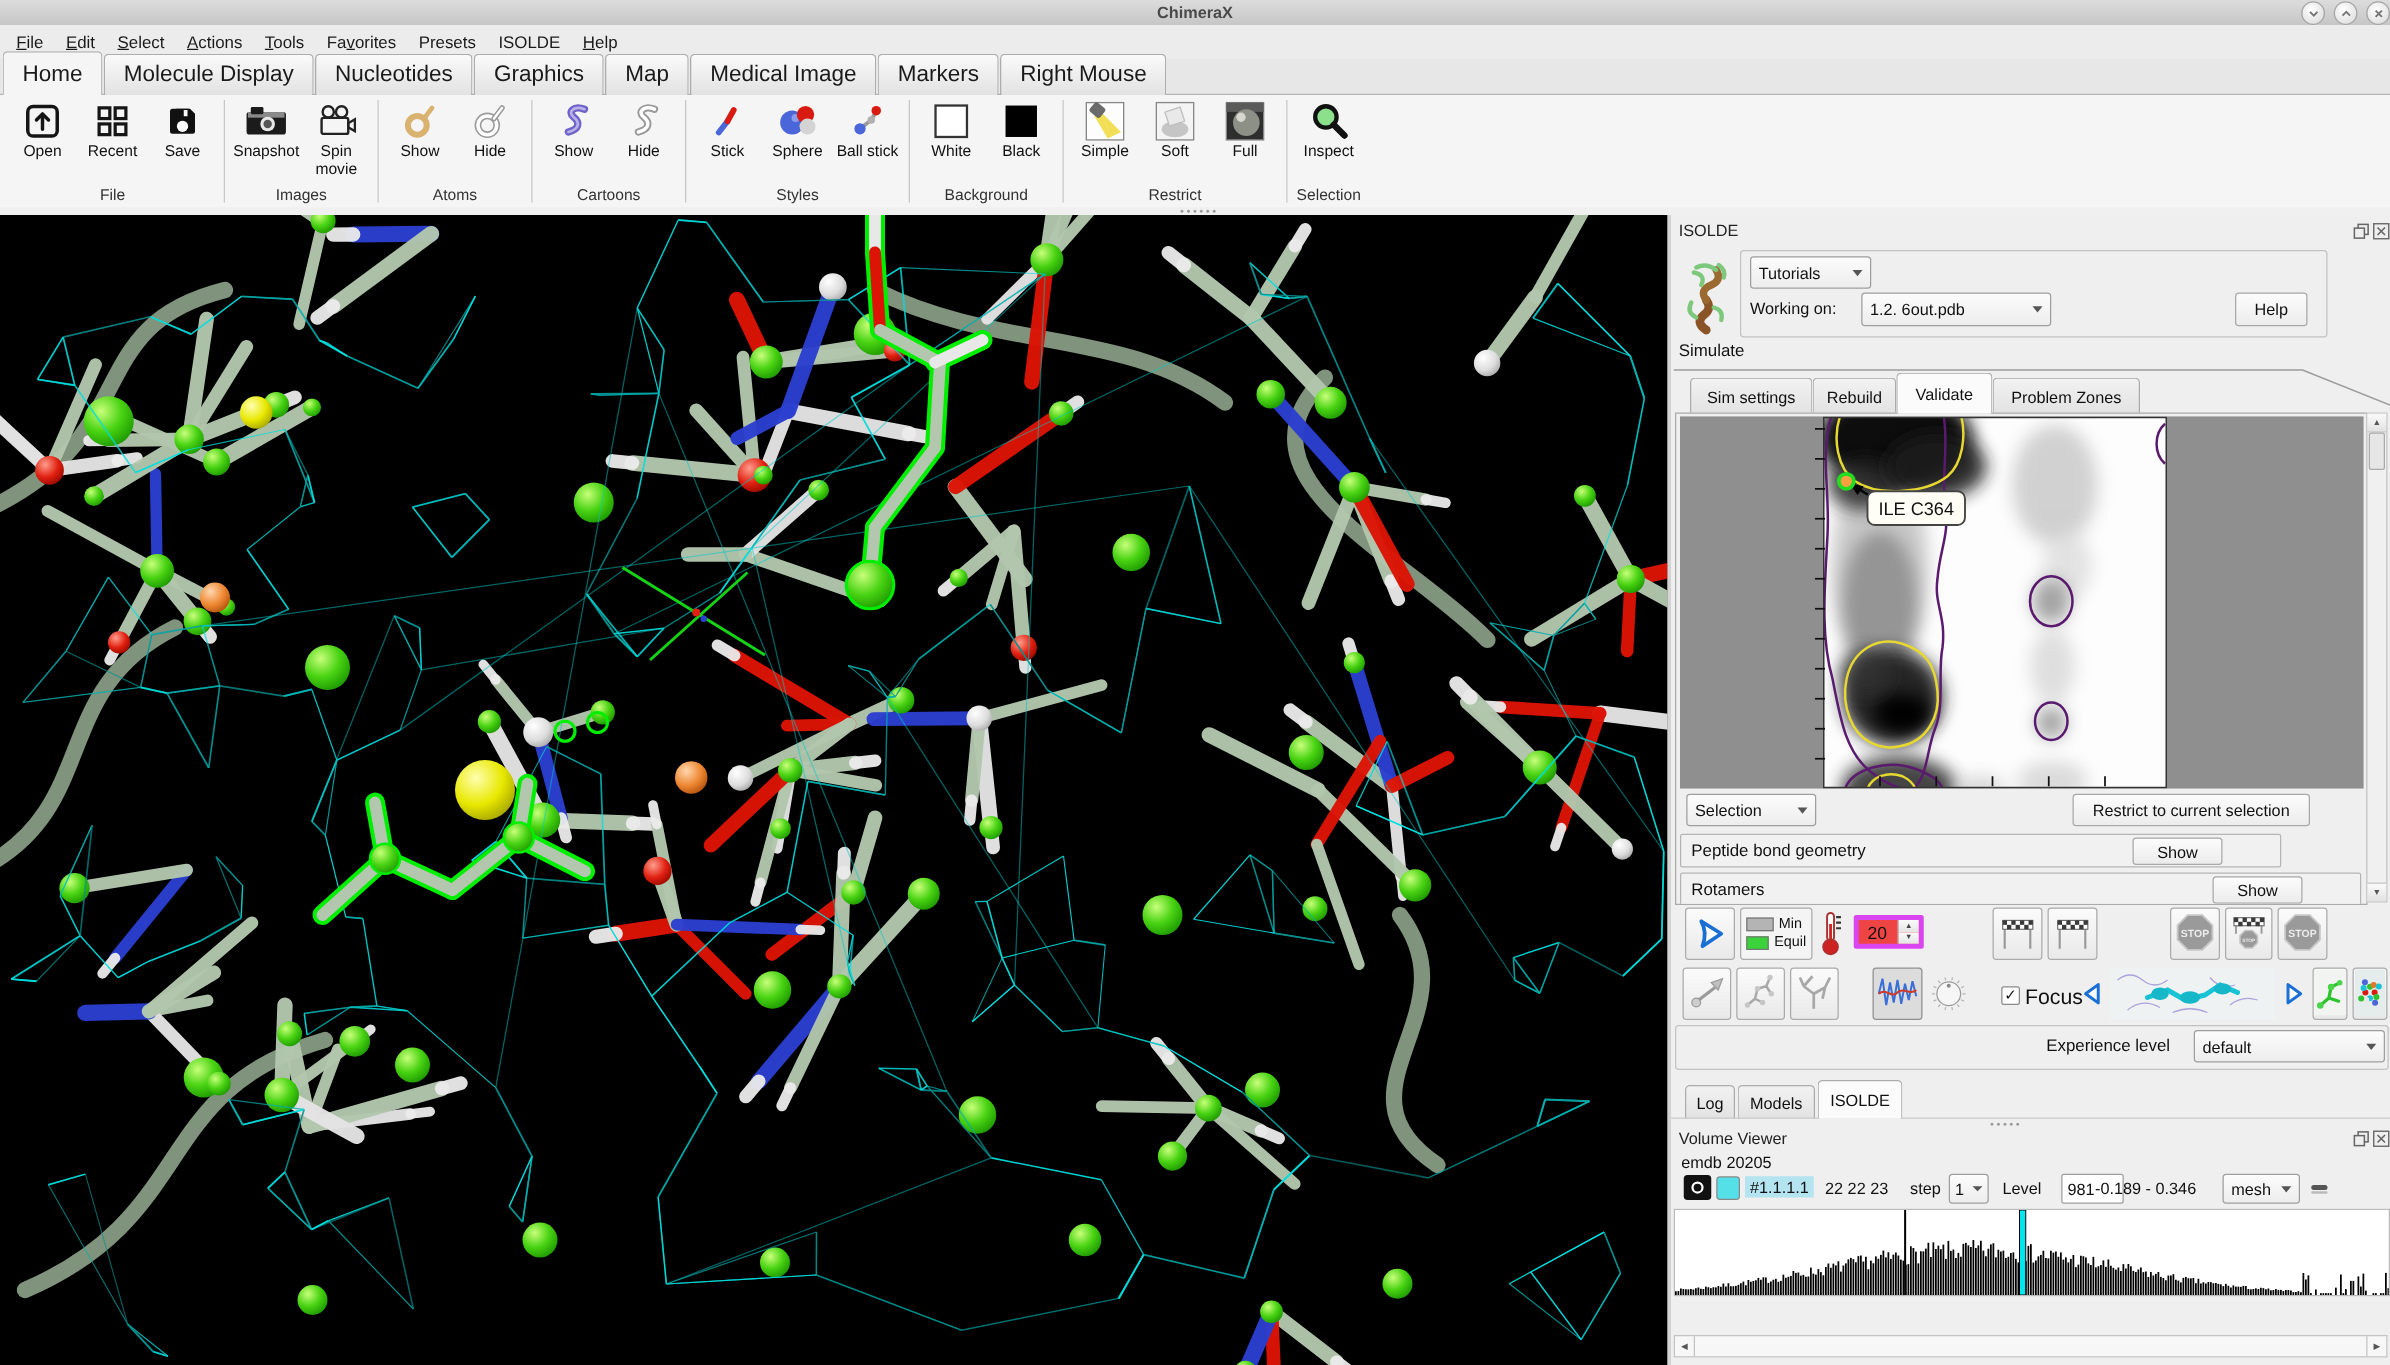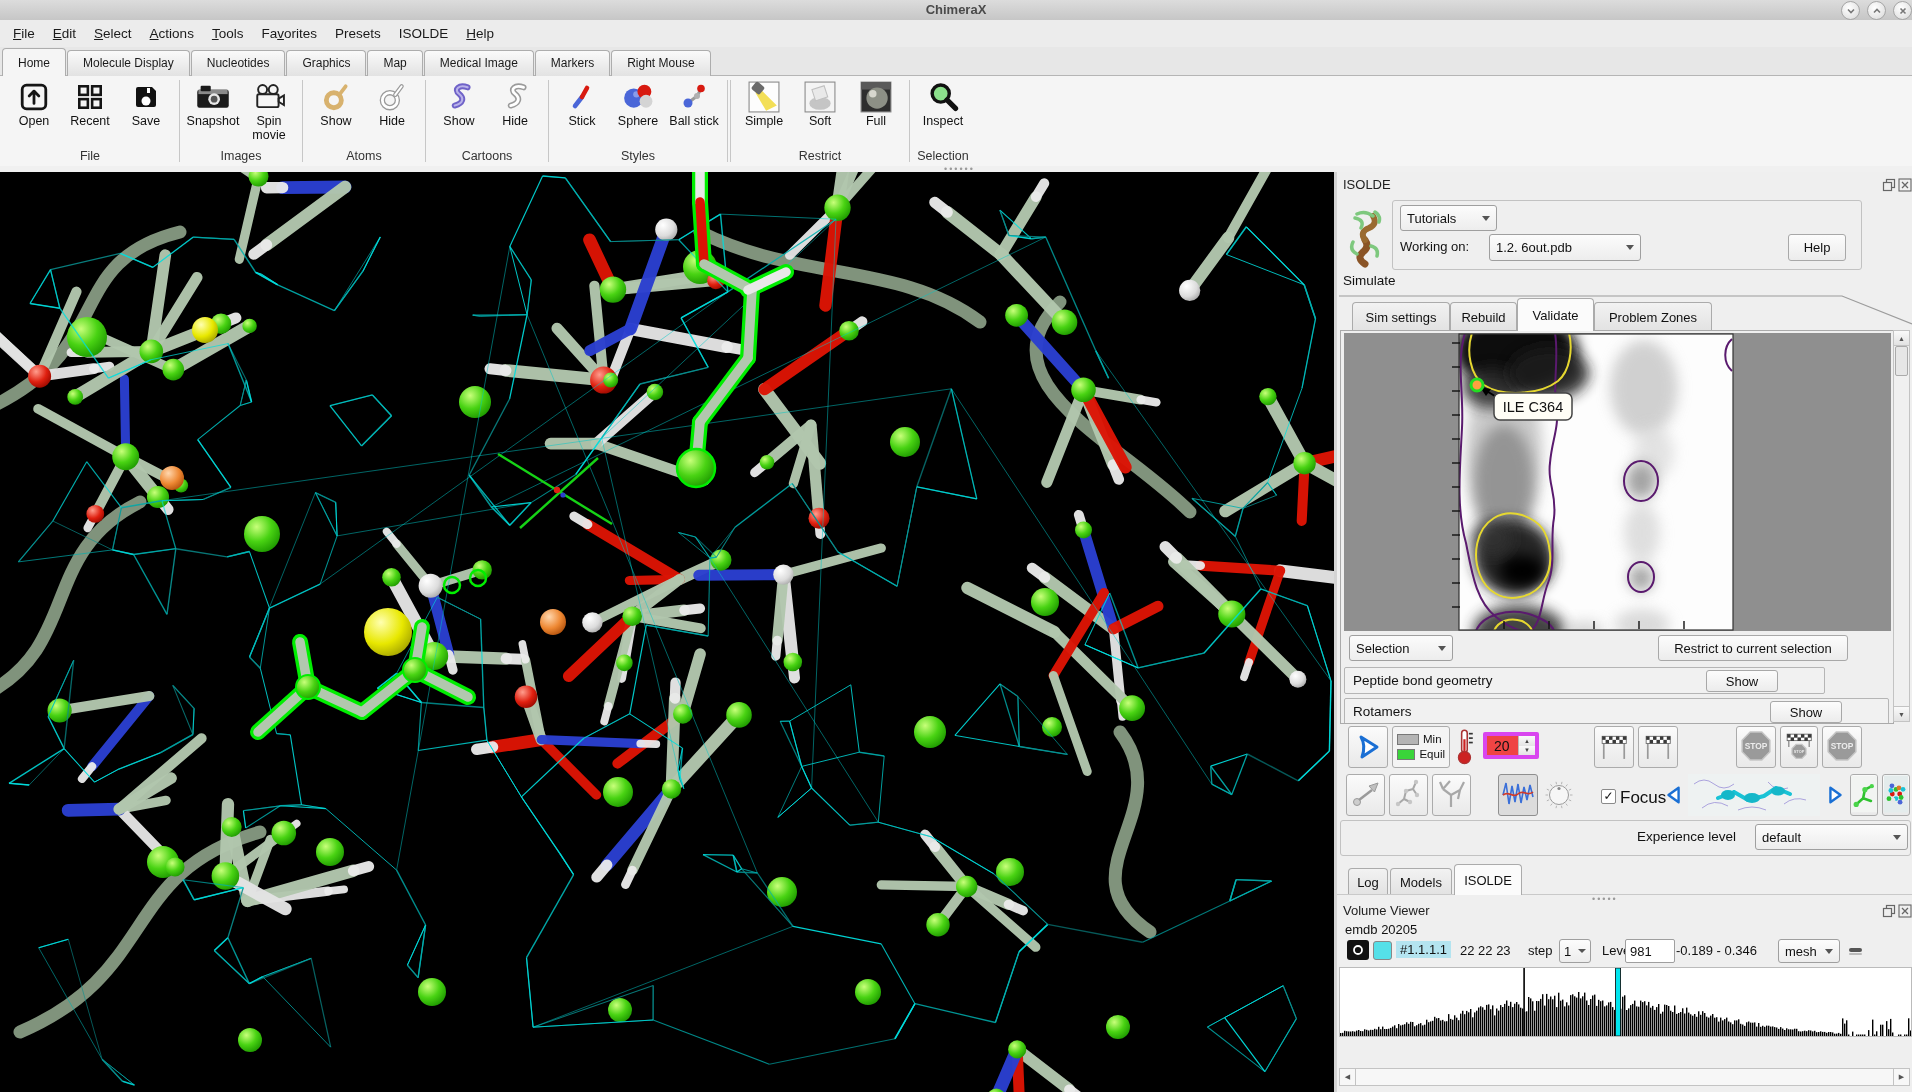--- a/index.html
+++ b/index.html
@@ -15,21 +15,21 @@
     background:radial-gradient(circle at 40% 35%,#fff,#d8d8d8);border:1px solid #a6a6a6;
     display:flex;align-items:center;justify-content:center;}
   
   #menubar{left:0;top:20px;width:1912px;height:27px;background:#ececec;display:flex;
     align-items:center;padding-left:4px;box-sizing:border-box;}
   .menu-item{font-size:13.5px;color:#1a1a1a;padding:3px 9px;cursor:default;}
   .menu-item u{text-decoration:underline;}
   
   #ribbon-tabs{left:0;top:47px;width:1912px;height:29px;background:#e7e7e7;display:flex;
     align-items:flex-end;padding-left:2px;box-sizing:border-box;border-bottom:1px solid #b5b5b5;}
-  .rtab{font-size:12px;color:#1a1a1a;padding:5px 15px 6px;border:1px solid #adadad;
+  .rtab{font-size:18px;color:#1a1a1a;padding:5px 15px 6px;border:1px solid #adadad;
     border-bottom:none;border-radius:4px 4px 0 0;background:linear-gradient(#fafafa,#e2e2e2);
     margin-right:1px;position:relative;top:1px;}
   .rtab.active{background:#f5f5f5;padding-top:7px;z-index:3;}
   
   #toolbar{left:0;top:76px;width:1912px;height:90px;background:#f5f5f5;display:flex;
     align-items:stretch;padding-left:2px;box-sizing:border-box;}
   .tgroup{display:flex;flex-direction:column;align-items:center;padding:2px 6px 0;}
   .tgroup-buttons{display:flex;flex:1;align-items:flex-start;gap:4px;}
   .tbtn{display:flex;flex-direction:column;align-items:center;width:52px;padding-top:3px;
     border-radius:3px;}
@@ -283,20 +283,41 @@
               <circle cx="21" cy="5.5" r="3.8" fill="#d81a10"></circle>
               <circle cx="17" cy="13" r="3" fill="#b0b0b0"></circle>
             </svg>
           </div>
           <div class="tlabel">Ball stick</div>
         </div>
       </div>
       <div class="tgroup-label">Styles</div>
     </div>
     <div class="tsep"></div>
+    <div class="tgroup">
+      <div class="tgroup-buttons">
+        <div class="tbtn">
+          <div class="ticon">
+            <svg width="32" height="32" viewBox="0 0 28 28">
+              <rect x="3" y="3" width="22" height="22" fill="#fff" stroke="#333" stroke-width="1.6"></rect>
+            </svg>
+          </div>
+          <div class="tlabel">White</div>
+        </div>
+        <div class="tbtn">
+          <div class="ticon">
+            <svg width="32" height="32" viewBox="0 0 28 28">
+              <rect x="3" y="3" width="22" height="22" fill="#000"></rect>
+            </svg>
+          </div>
+          <div class="tlabel">Black</div>
+        </div>
+      </div>
+      <div class="tgroup-label">Background</div>
+    </div>
     <div class="tsep"></div>
     <div class="tgroup">
       <div class="tgroup-buttons">
         <div class="tbtn">
           <div class="ticon">
             <svg width="32" height="32" viewBox="0 0 30 30">
               <rect x="1" y="1" width="28" height="28" fill="#fdfdfd" stroke="#888"></rect>
               <polygon points="11,7 27,23 17,28 7,11" fill="#f3df57"></polygon>
               <g transform="rotate(40 9 7)">
                 <rect x="4" y="2" width="10" height="9" rx="2" fill="#6a6a6a"></rect>
@@ -1472,21 +1493,21 @@
   </div>
   <div class="abs" style="left:36px;top:769px;width:17px;height:17px;background:#55e0e8;border:1px solid #888;border-radius:3px"></div>
   <span class="abs tinytext hl-cyan" style="left:59px;top:769px;padding:1px 4px">#1.1.1.1</span>
   <span class="abs tinytext" style="left:123px;top:771px">22 22 23</span>
   <span class="abs tinytext" style="left:191px;top:771px">step</span>
   <div class="abs combo" style="left:222px;top:767px;width:32px;height:24px;padding:0 4px">
     <span>1</span>
       <span class="carrow" style="border-top-width:4px"></span>
   </div>
   <span class="abs tinytext" style="left:265px;top:771px">Level</span>
-  <div class="abs input" style="left:288px;top:767px;width:50px;height:24px">981</div>
+  <div class="abs input" style="left:312px;top:767px;width:50px;height:24px">981</div>
   <span class="abs tinytext" style="left:339px;top:771px">-0.189 - 0.346</span>
   <div class="abs combo" style="left:441px;top:767px;width:62px;height:24px">
     <span>mesh</span>
       <span class="carrow"></span>
   </div>
   <span class="abs" style="left:510px;top:770px">
     <svg width="18" height="16" viewBox="0 0 18 16">
         <rect x="2" y="6" width="13" height="4" rx="2" fill="#555"></rect>
         <rect x="2" y="11" width="13" height="2" rx="1" fill="#bbb"></rect>
       </svg>

